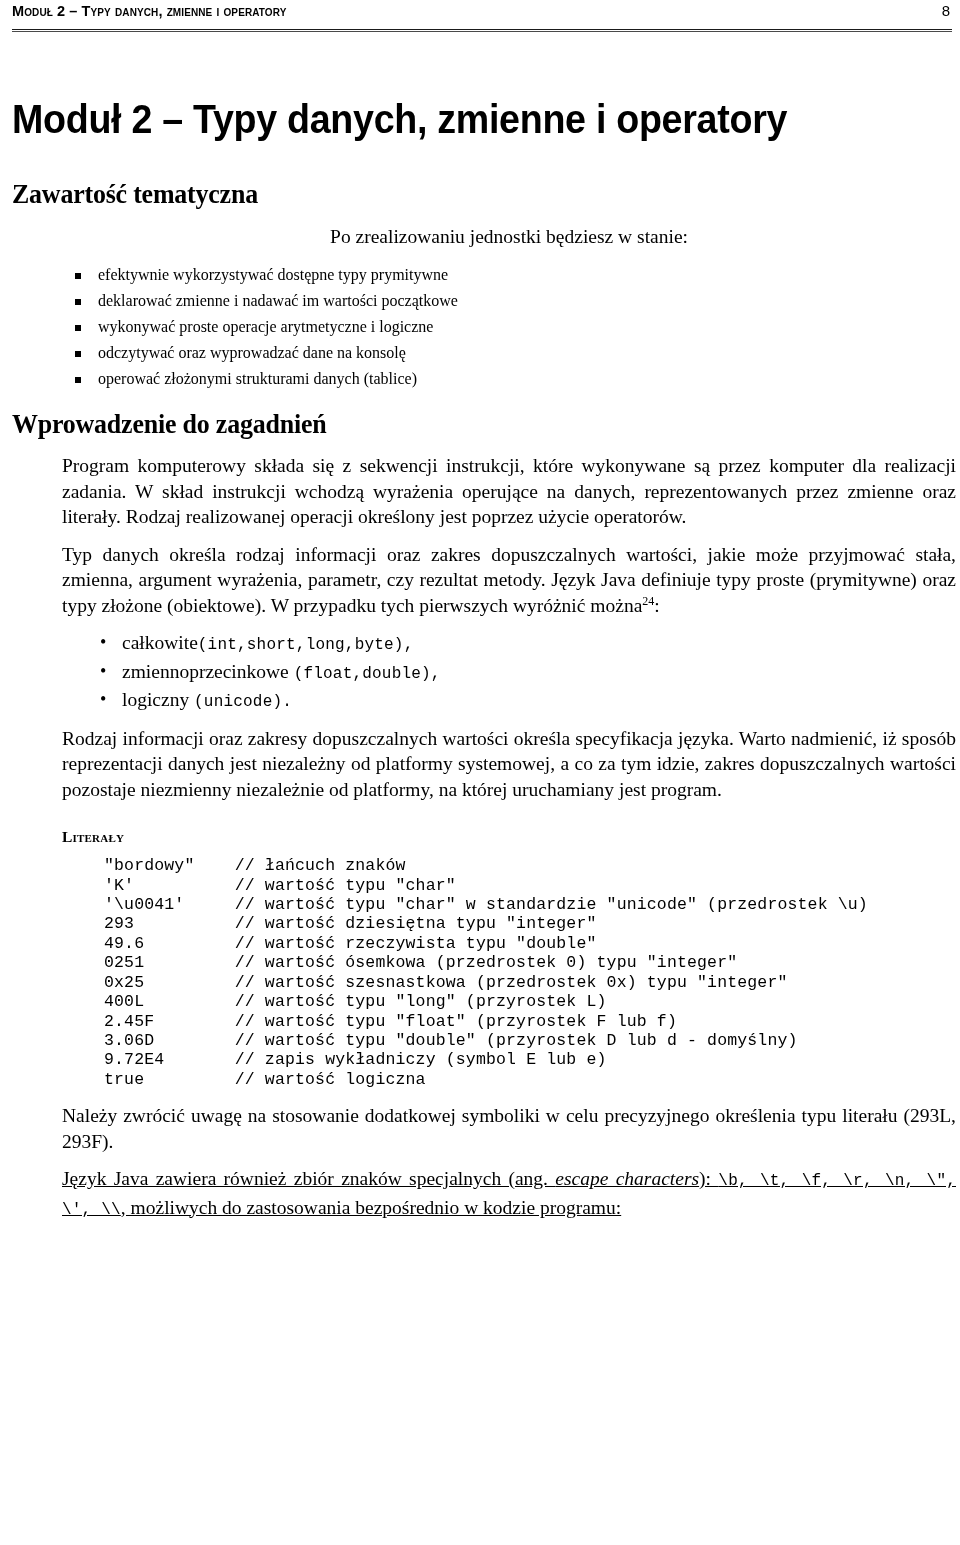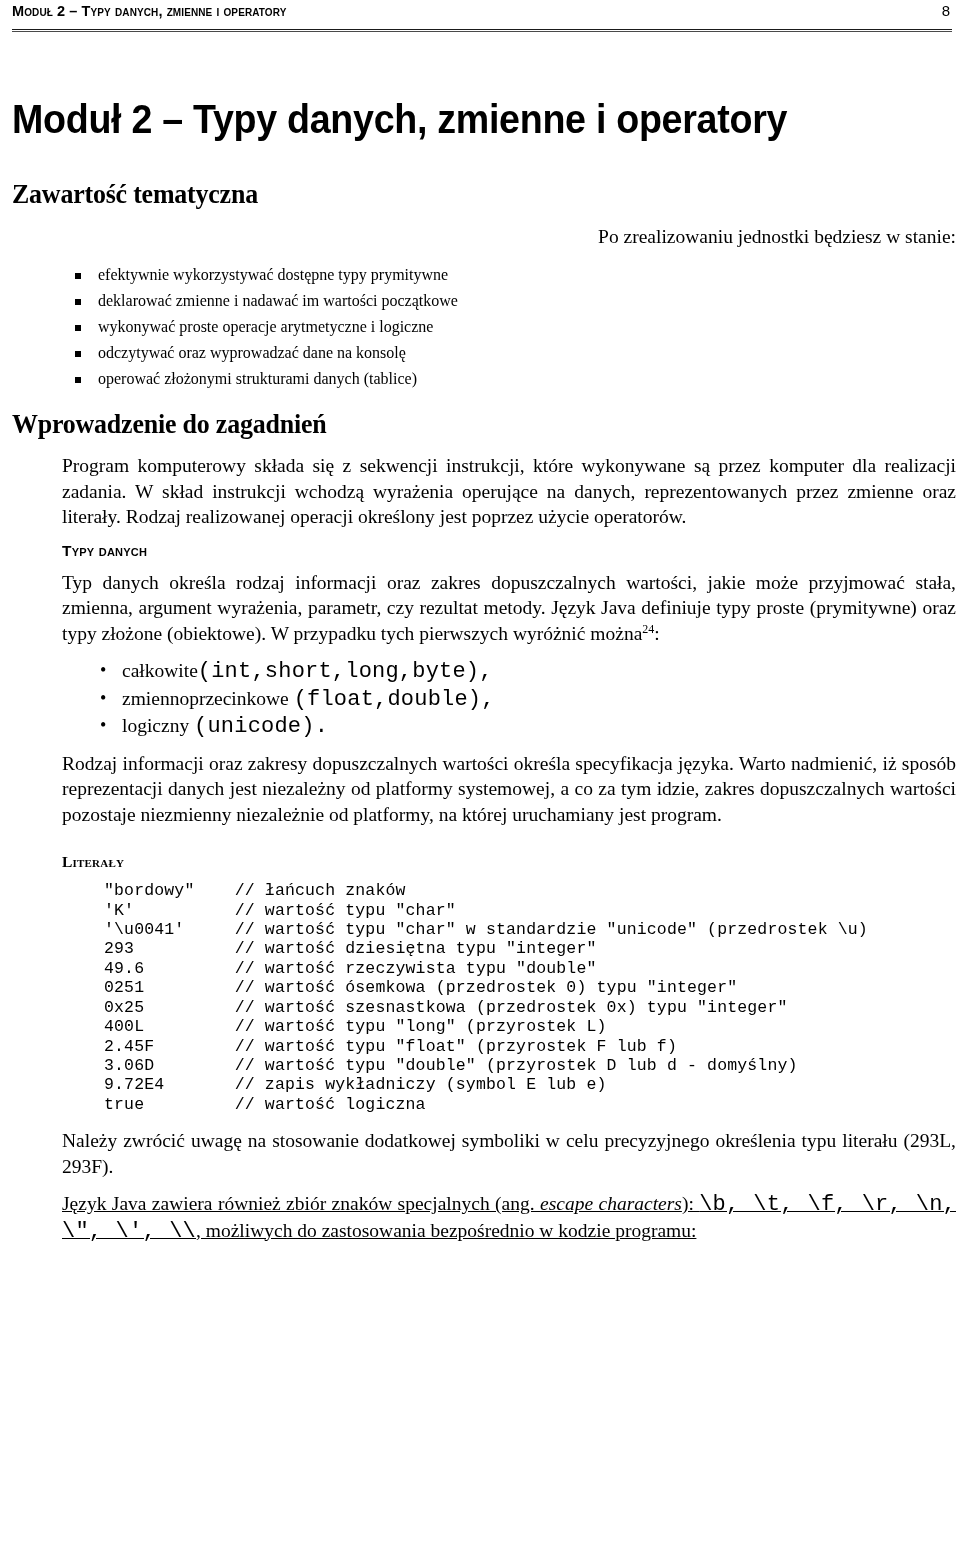--- a/index.html
+++ b/index.html
@@ -94,21 +94,21 @@
     font-size: 19.5px;
     line-height: 25.5px;
     margin: 0 0 12px 0;
     padding-left: 50px;
     text-align: justify;
     text-justify: inter-word;
     hyphens: none;
   }
   p.body.last { margin-bottom: 16px; text-decoration: underline; }
   p.intro {
-    text-align: right;
+    text-align: center;
   }
 
   
   ul.sq-list {
     list-style: none;
     margin: 0 0 18px 0;
     padding: 0 0 0 50px;
   }
   ul.sq-list li {
     position: relative;
@@ -142,21 +142,21 @@
     content: "\2022";
     position: absolute;
     left: 0px;
     top: -1px;
     font-size: 18px;
     line-height: 26.5px;
   }
 
   code, .mono {
     font-family: "Liberation Mono", "DejaVu Sans Mono", monospace;
-    font-size: 22px;
+    font-size: 16px;
     letter-spacing: 0.2px;
   }
 
   .sup {
     font-size: 12px;
     vertical-align: super;
     line-height: 0;
   }
   .ital { font-style: italic; }
 
@@ -216,21 +216,20 @@
     <li>efektywnie wykorzystywać dostępne typy prymitywne</li>
     <li>deklarować zmienne i nadawać im wartości początkowe</li>
     <li>wykonywać proste operacje arytmetyczne i logiczne</li>
     <li>odczytywać oraz wyprowadzać dane na konsolę</li>
     <li>operować złożonymi strukturami danych (tablice)</li>
   </ul>
 
   <h2 class="sec-head">Wprowadzenie do zagadnień</h2>
   <p class="body">Program komputerowy składa się z sekwencji instrukcji, które wykonywane są przez komputer dla realizacji zadania. W skład instrukcji wchodzą wyrażenia operujące na danych, reprezentowanych przez zmienne oraz literały. Rodzaj realizowanej operacji określony jest poprzez użycie operatorów.</p>
 
-  <h3 class="sub-head">Typy danych</h3>
   <p class="body"><span>Typ danych określa rodzaj informacji oraz zakres dopuszczalnych wartości, jakie może przyjmować stała, zmienna, argument wyrażenia, parametr, czy rezultat metody. Język Java definiuje typy proste (prymitywne) oraz typy złożone (obiektowe). W przypadku tych pierwszych wyróżnić można</span><span class="sup">24</span><span>:</span></p>
 
   <ul class="rd-list">
     <li><span>całkowite</span><span></span><code>(int,short,long,byte),</code></li>
     <li><span>zmiennoprzecinkowe</span><span> </span><code>(float,double),</code></li>
     <li><span>logiczny</span><span> </span><code>(unicode).</code></li>
   </ul>
 
   <p class="body">Rodzaj informacji oraz zakresy dopuszczalnych wartości określa specyfikacja języka. Warto nadmienić, iż sposób reprezentacji danych jest niezależny od platformy systemowej, a co za tym idzie, zakres dopuszczalnych wartości pozostaje niezmienny niezależnie od platformy, na której uruchamiany jest program.</p>
 

